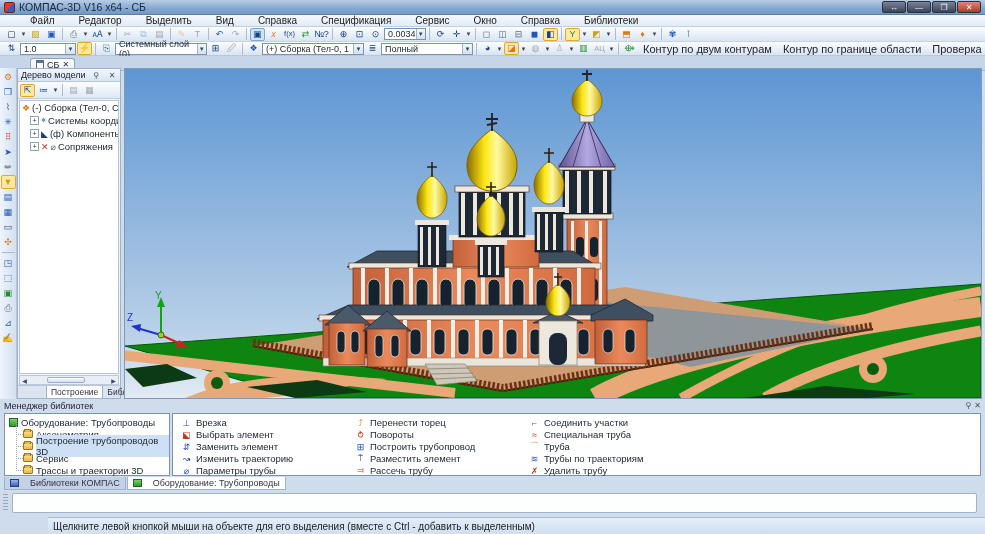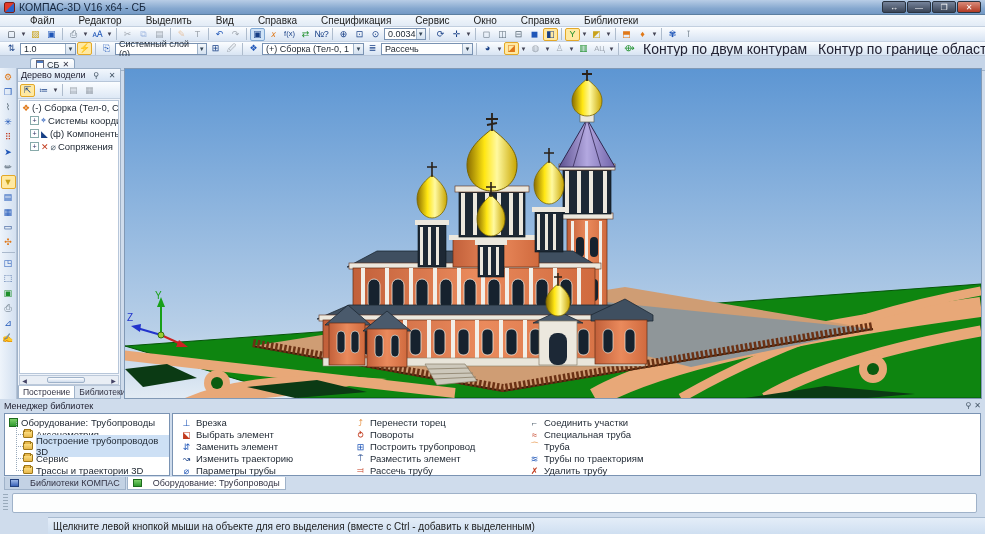--- a/index.html
+++ b/index.html
@@ -33,21 +33,21 @@
     font-size:9px; line-height:1; border:1px solid transparent; border-radius:2px; cursor:default; flex:none; }
   .tbi.dis { opacity:.38; }
   .tbi.hl { background:#ffe9a2; border-color:#e3a829; }
   .tbi.pressed { background:#cfe3f7; border-color:#7fa8d4; }
   .sep { width:1px; height:12px; background:#aebccd; margin:0 2px; flex:none; }
   .dd { width:7px; height:13px; font-size:6px; color:#445; display:flex; align-items:center; justify-content:center; flex:none; }
   .combo { height:12px; background:#fff; border:1px solid #7a93b3; display:flex; align-items:center;
     font-size:9px; padding-left:3px; flex:none; }
   .combo .arrow { margin-left:auto; width:10px; height:100%; background:linear-gradient(#f3f7fb,#d4e1f0);
     border-left:1px solid #9fb3c9; font-size:6px; display:flex; align-items:center; justify-content:center; color:#345; }
-  .txtbtn { font-size:14px; color:#223; padding:0 5px; white-space:nowrap; cursor:default; flex:none; }
+  .txtbtn { font-size:11px; color:#223; padding:0 5px; white-space:nowrap; cursor:default; flex:none; }
   .c-blue { color:#1f56b8; } .c-dblue { color:#173f86; } .c-org { color:#e07818; } .c-grn { color:#1d8f2a; }
   .c-red { color:#c23a1d; } .c-gray { color:#5a6а77; color:#5a6a77; } .c-gold { color:#c9a21a; }
   .mini { font-size:7.5px; }
 
   
   .tabrow { position:absolute; left:0; top:56px; width:985px; height:15px; background:#c6d5e8;
     border-bottom:1px solid #9fb2c9; display:flex; align-items:flex-end; padding-left:30px; }
   .doctab { height:12px; background:linear-gradient(#ffffff,#e8eff8); border:1px solid #8ba3bf; border-bottom:none;
     border-radius:3px 3px 0 0; display:flex; align-items:center; gap:3px; padding:0 5px; font-size:9px; }
   .doctab .dicon { width:8px; height:9px; background:#fff; border:1px solid #667; box-shadow:inset 0 2px 0 #4a78c0; }
@@ -75,21 +75,21 @@
   .trow { display:flex; align-items:center; gap:2px; height:13px; padding-left:2px; white-space:nowrap; }
   .trow .exp { width:9px; height:9px; border:1px solid #8aa; background:#fff; font-size:7px; line-height:7px;
     text-align:center; color:#336; flex:none; }
   .trow .tico { font-size:9px; flex:none; }
   .trow.child { padding-left:10px; }
   .hscroll { height:10px; margin:0 1px; background:#e9eef5; border:1px solid #bcc9da; display:flex; align-items:center; }
   .hscroll .thumb { margin-left:18px; width:38px; height:6px; background:linear-gradient(#fdfeff,#cfdcec); border:1px solid #9fb2c9; border-radius:2px; }
   .hscroll .harr { width:9px; height:8px; font-size:6px; display:flex; align-items:center; justify-content:center; color:#446; }
   .treetabs { height:13px; display:flex; align-items:flex-start; background:#dbe5f1; border-top:1px solid #b7c6d9; }
   .ttab { font-size:8.5px; padding:1px 4px; color:#334; }
-  .ttab.active { background:#fff; border:1px solid #9fb2c9; border-top:none; }
+  .ttab.active { background:#fff; border:1px solid #9fb2c9; border-top:none;margin-left:28px; }
 
   
   .viewport { position:absolute; left:124px; top:0; width:858px; height:331px; border:1px solid #8199b5; }
   .viewport svg { display:block; }
 
   
   .libpanel { position:absolute; left:0; top:399px; width:985px; height:91px; background:#cfdcec; }
   .libhdr { height:13px; display:flex; align-items:center; padding:0 4px; font-size:9px; color:#223; }
   .libhdr .hico { margin-left:3px; font-size:8px; color:#456; }
   .libhdr .spacer { flex:1; }
@@ -229,21 +229,21 @@
     <span class="tbi c-dblue">⊞</span>
     <span class="tbi dis">🖉</span>
     <span class="sep"></span>
     <span class="tbi c-blue">❖</span>
     <span class="combo" style="width:102px">
       <span>(+) Сборка (Тел-0, 1</span>
       <span class="arrow">▼</span>
     </span>
     <span class="tbi c-dblue">≣</span>
     <span class="combo" style="width:92px">
-      <span>Рассечь</span>
+      <span>Полный</span>
       <span class="arrow">▼</span>
     </span>
     <span class="sep"></span>
     <span class="tbi c-dblue">◕</span>
       <span class="dd">▼</span>
     <span class="tbi hl c-org">◪</span>
       <span class="dd">▼</span>
     <span class="tbi dis">◍</span>
       <span class="dd dis">▼</span>
     <span class="tbi dis">♙</span>

